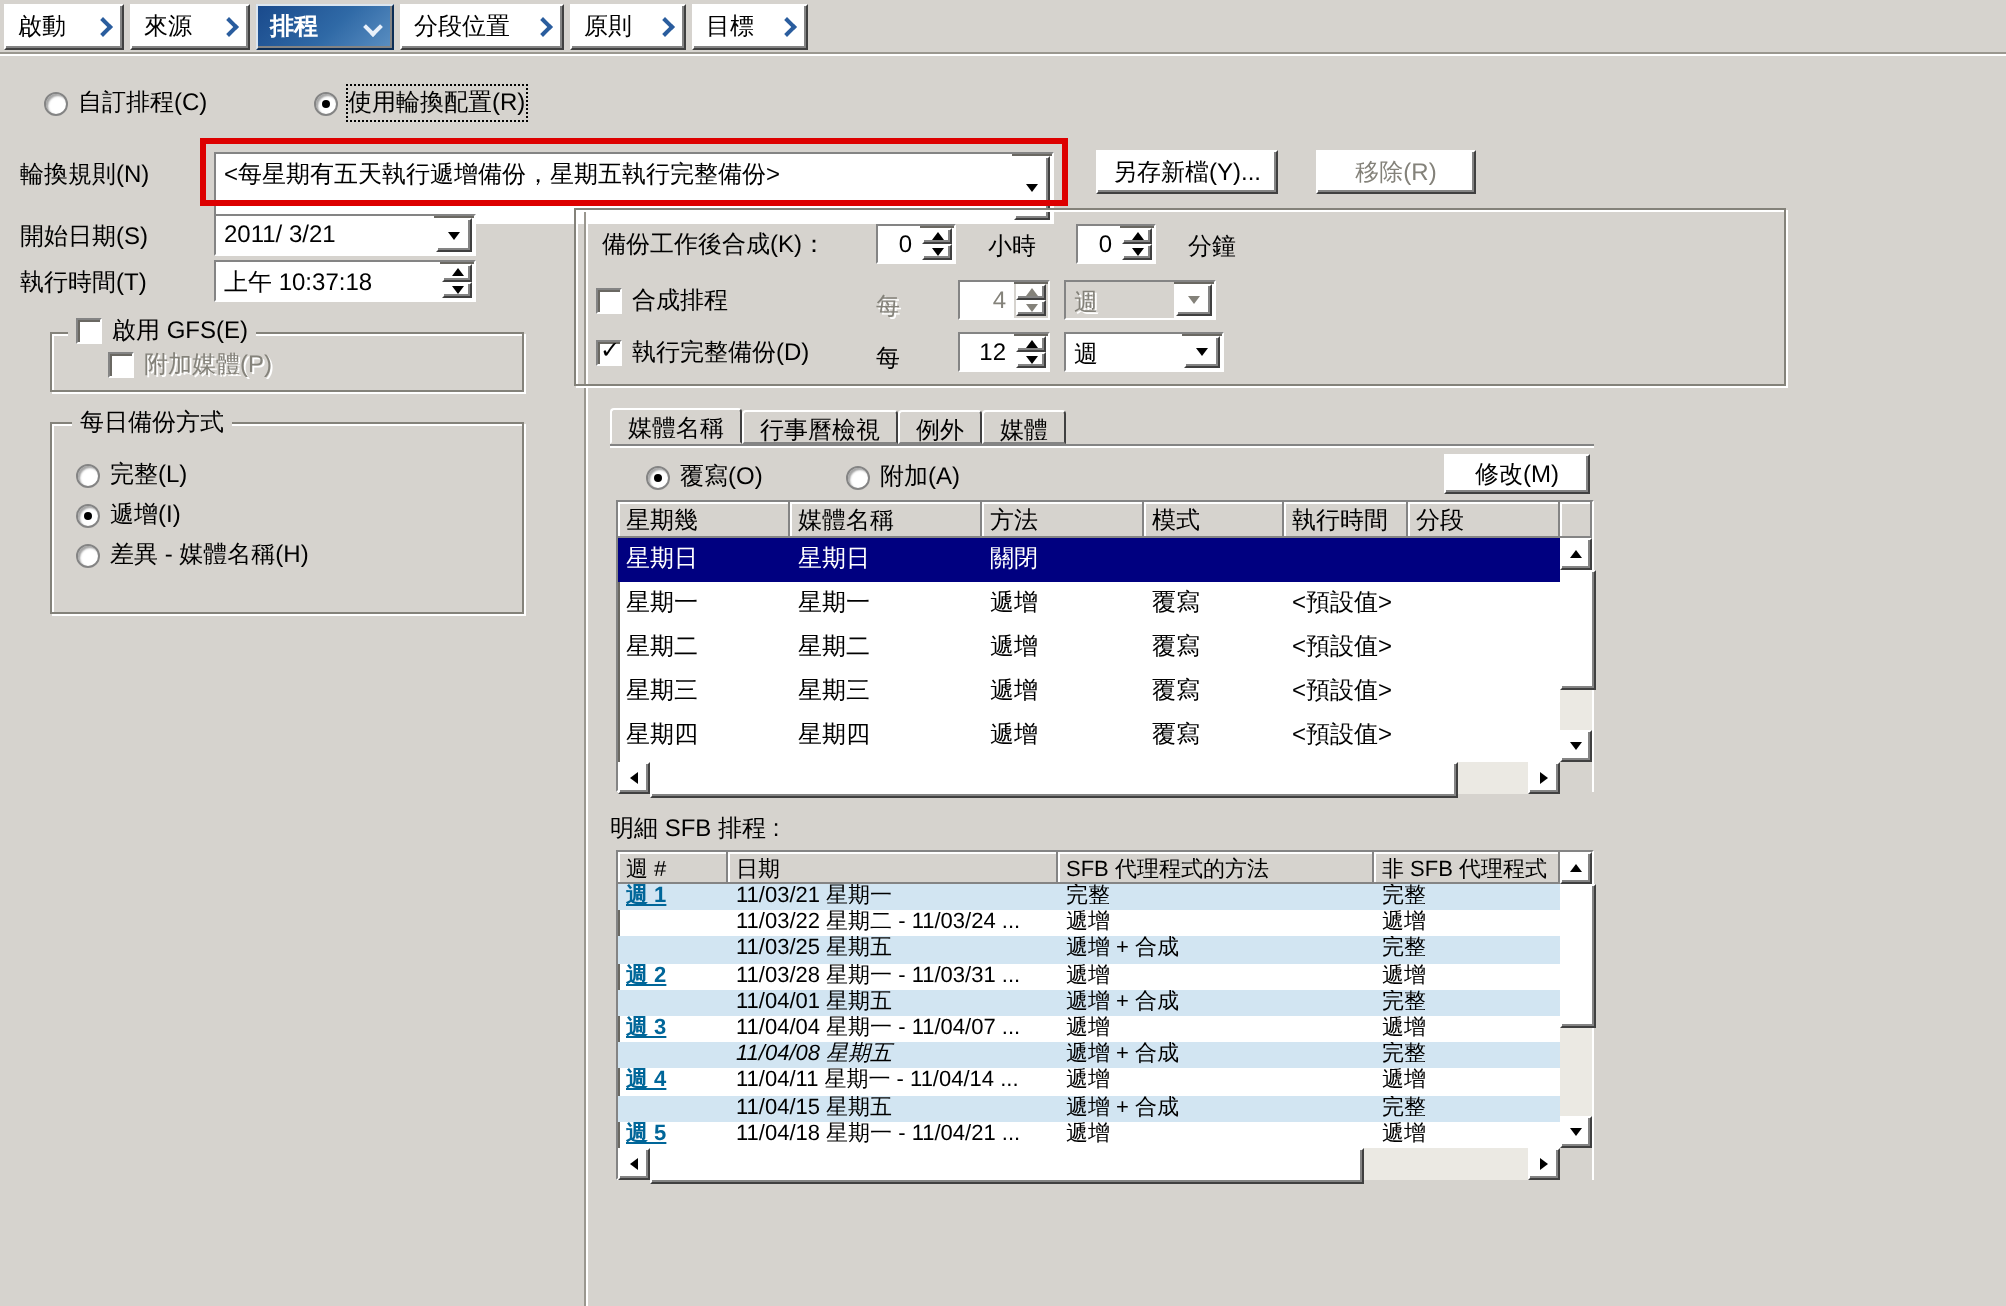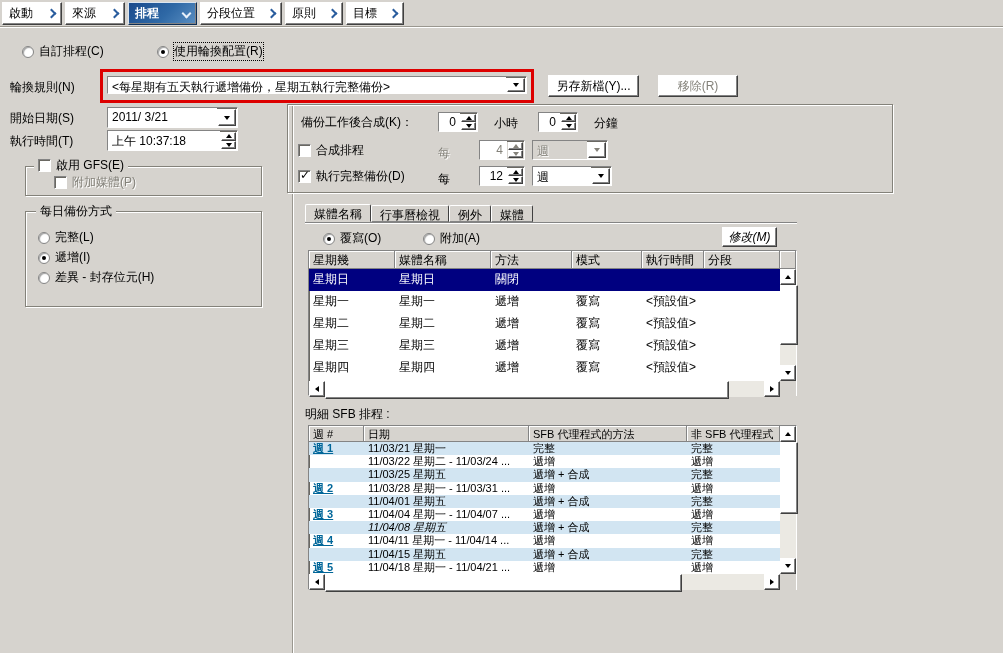--- a/index.html
+++ b/index.html
@@ -104,21 +104,21 @@
   <div class="abs ctl" style="left:22px;top:43px;">
     <span class="rad"></span>
     <span class="lbl">自訂排程(C)</span>
   </div>
   <div class="abs ctl" style="left:157px;top:43px;">
     <span class="rad on"></span>
     <span class="lbl focus">使用輪換配置(R)</span>
   </div>
 
   <div class="abs lbl" style="left:10px;top:79px;">輪換規則(N)</div>
-  <div class="abs combo" style="left:107px;top:76px;width:420px;height:18px;">
+  <div class="abs combo" style="left:107px;top:76px;width:420px;height:36px;">
     <div class="cfield">&lt;每星期有五天執行遞增備份，星期五執行完整備份&gt;</div>
     <div class="cbtn raised">
         <span class="tri-d"></span>
       </div>
   </div>
   <div class="abs redbox" style="left:100px;top:69px;width:434px;height:34px;"></div>
   <div class="abs btn raised" style="left:548px;top:75px;width:91px;height:22px;">另存新檔(Y)...</div>
   <div class="abs btn raised dis" style="left:658px;top:75px;width:80px;height:22px;">移除(R)</div>
 
   <div class="abs lbl" style="left:10px;top:110px;">開始日期(S)</div>
@@ -157,21 +157,21 @@
     <div class="abs ctl" style="left:12px;top:17px;">
       <span class="rad"></span>
       <span class="lbl">完整(L)</span>
     </div>
     <div class="abs ctl" style="left:12px;top:37px;">
       <span class="rad on"></span>
       <span class="lbl">遞增(I)</span>
     </div>
     <div class="abs ctl" style="left:12px;top:57px;">
       <span class="rad"></span>
-      <span class="lbl">差異 - 封存位元(H)</span>
+      <span class="lbl">差異 - 媒體名稱(H)</span>
     </div>
   </div>
 
 
   <div class="abs vdiv" style="left:292px;top:104px;width:2px;height:549px;"></div>
 
   <div class="abs gb" style="left:287px;top:104px;width:606px;height:89px;">
     <div class="abs lbl" style="left:13px;top:9px;">備份工作後合成(K)：</div>
     <div class="abs combo" style="left:150px;top:7px;width:40px;height:20px;">
       <div class="cfield num">0</div>
@@ -254,21 +254,21 @@
   <div class="abs paneline" style="left:305px;top:222px;width:492px;height:2px;"></div>
 
   <div class="abs ctl" style="left:323px;top:230px;">
     <span class="rad on"></span>
     <span class="lbl">覆寫(O)</span>
   </div>
   <div class="abs ctl" style="left:423px;top:230px;">
     <span class="rad"></span>
     <span class="lbl">附加(A)</span>
   </div>
-  <div class="abs btn raised" style="left:722px;top:227px;width:55px;height:20px;font-style:italic;">修改(M)</div>
+  <div class="abs btn raised" style="left:722px;top:227px;width:73px;height:20px;">修改(M)</div>
 
   <div class="abs tbl" style="left:308px;top:250px;width:489px;height:146px;">
     <div class="thead" style="height:18px;">
         <div class="hcell" style="width: 86px;">星期幾</div>
         <div class="hcell" style="width: 96px;">媒體名稱</div>
         <div class="hcell" style="width: 81px;">方法</div>
         <div class="hcell" style="width: 70px;">模式</div>
         <div class="hcell" style="width: 62px;">執行時間</div>
         <div class="hcell" style="width: 76px;">分段</div>
         <div class="hcell" style="flex: 1 1 0%;"></div>

